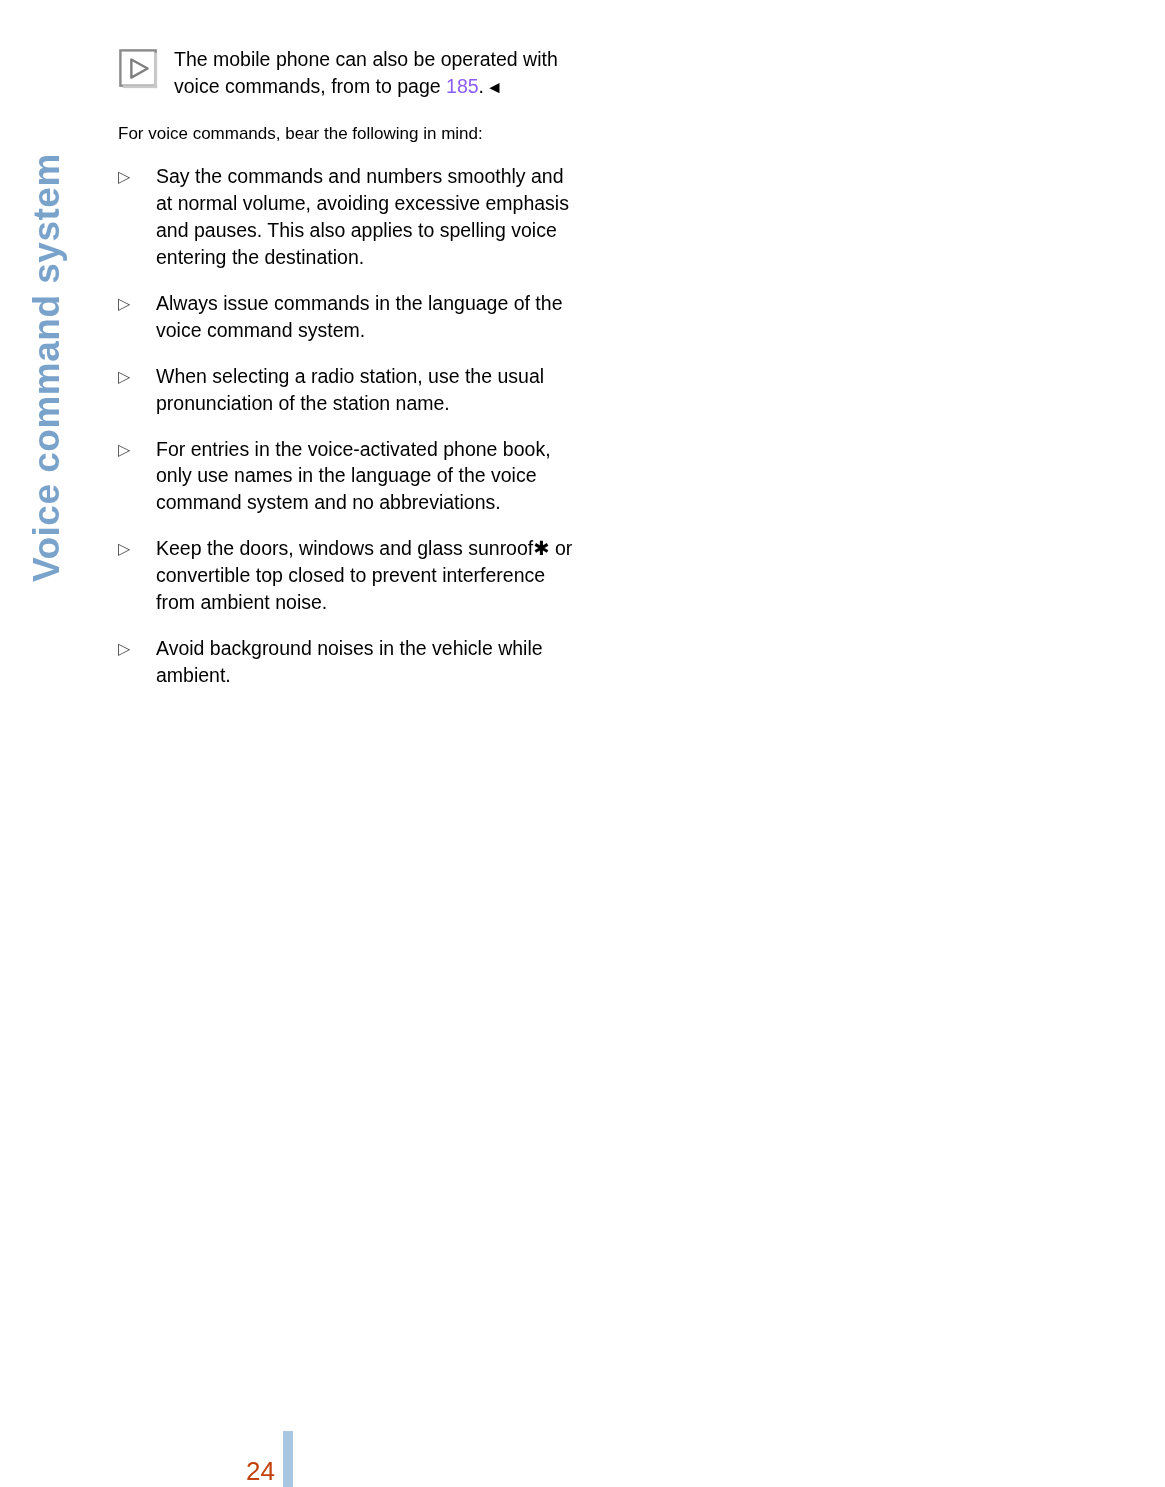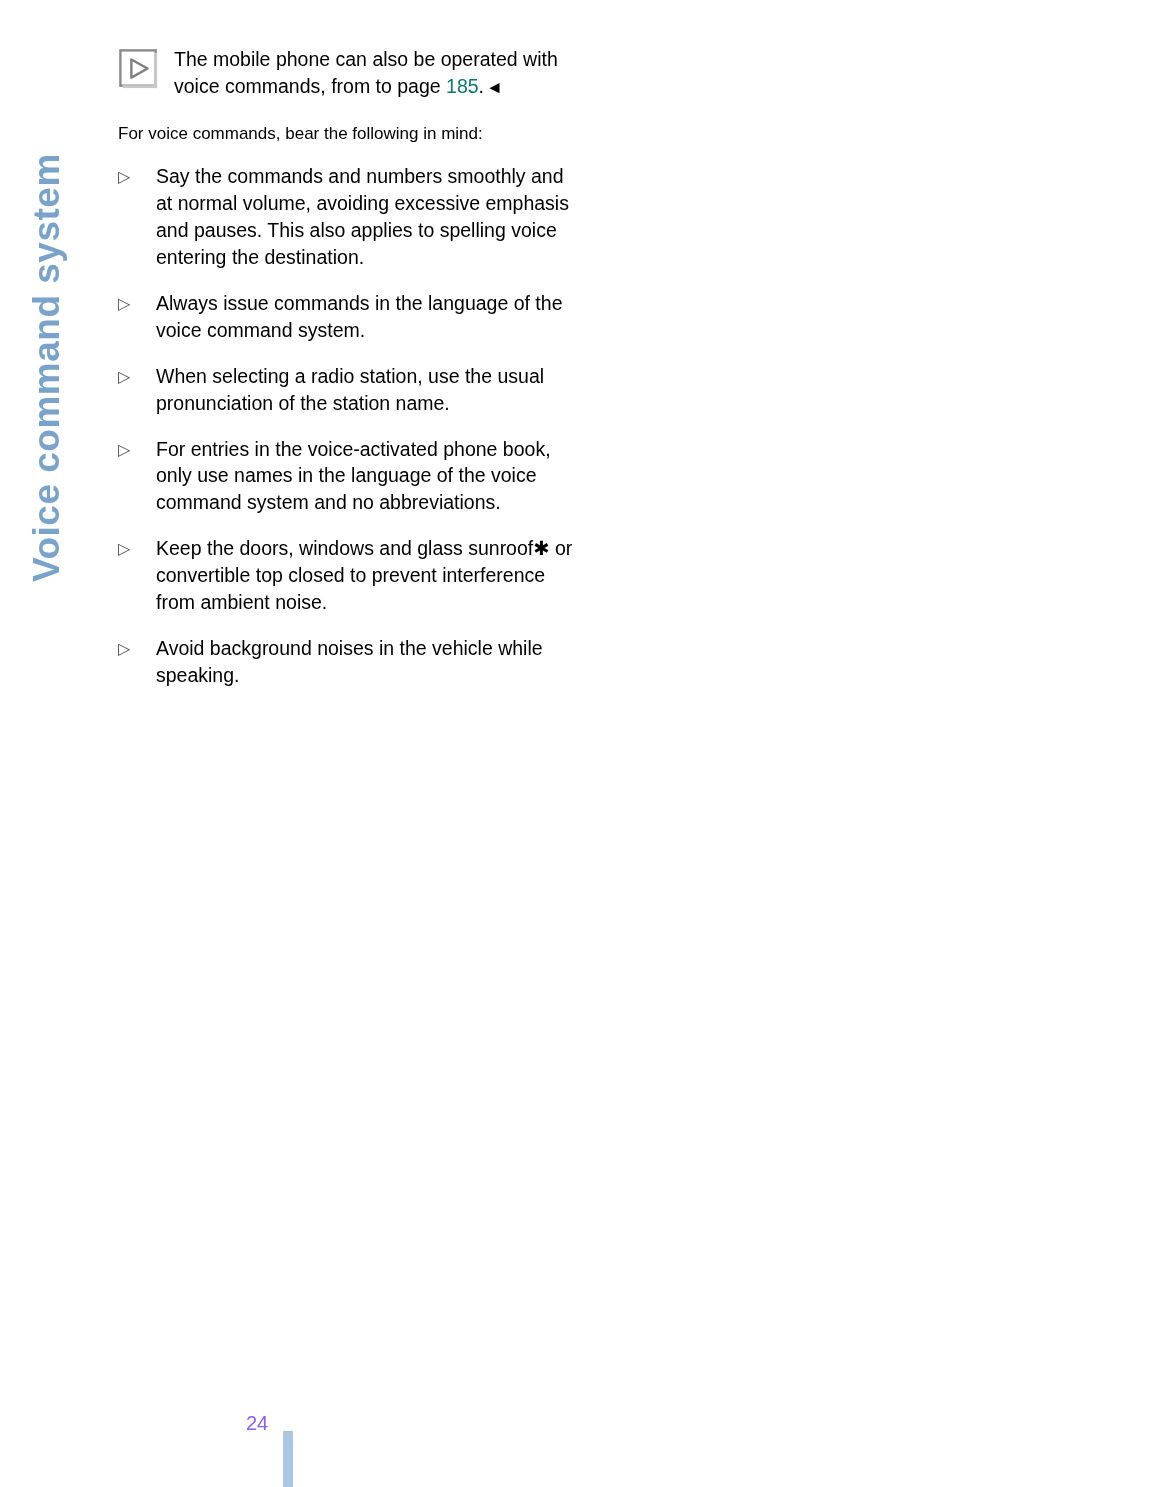--- a/index.html
+++ b/index.html
@@ -53,21 +53,21 @@
 
   .note-icon {
     float: left;
     width: 42px;
     height: 42px;
     margin: 2px 14px 4px 0;
   }
   .note-icon svg { display: block; width: 100%; height: 100%; }
 
   .page-link {
-    color: #0f766e;
+    color: #8b5cf6;
     text-decoration: none;
     cursor: pointer;
   }
 
   .end-marker {
     color: #000;
     font-size: 17px;
     margin-left: 2px;
   }
 
@@ -95,23 +95,23 @@
     color: #4d4d4d;
     font-size: 16px;
     padding-top: 3px;
   }
   .bullet-text { flex: 1; }
 
   
   .page-number {
     position: absolute;
     left: 246px;
-    top: 1412px;
-    font-size: 20px;
-    color: #8b5cf6;
+    top: 1456px;
+    font-size: 26px;
+    color: #c2410c;
   }
   .footer-bar {
     position: absolute;
     left: 283px;
     top: 1431px;
     width: 10px;
     height: 56px;
     background: #a9c7e2;
   }
 </style>
@@ -152,21 +152,21 @@
     <li>
       <span class="bullet-glyph">▷</span>
       <span class="bullet-text">For entries in the voice-activated phone book, only use names in the language of the voice command system and no abbreviations.</span>
     </li>
     <li>
       <span class="bullet-glyph">▷</span>
       <span class="bullet-text">Keep the doors, windows and glass sunroof✱ or convertible top closed to prevent interference from ambient noise.</span>
     </li>
     <li>
       <span class="bullet-glyph">▷</span>
-      <span class="bullet-text">Avoid background noises in the vehicle while speaking.</span>
+      <span class="bullet-text">Avoid background noises in the vehicle while ambient.</span>
     </li>
   </ul>
 
 </div>
 
 <div class="page-number">24</div>
 
 <div class="footer-bar"></div>
 
 </body></html>

